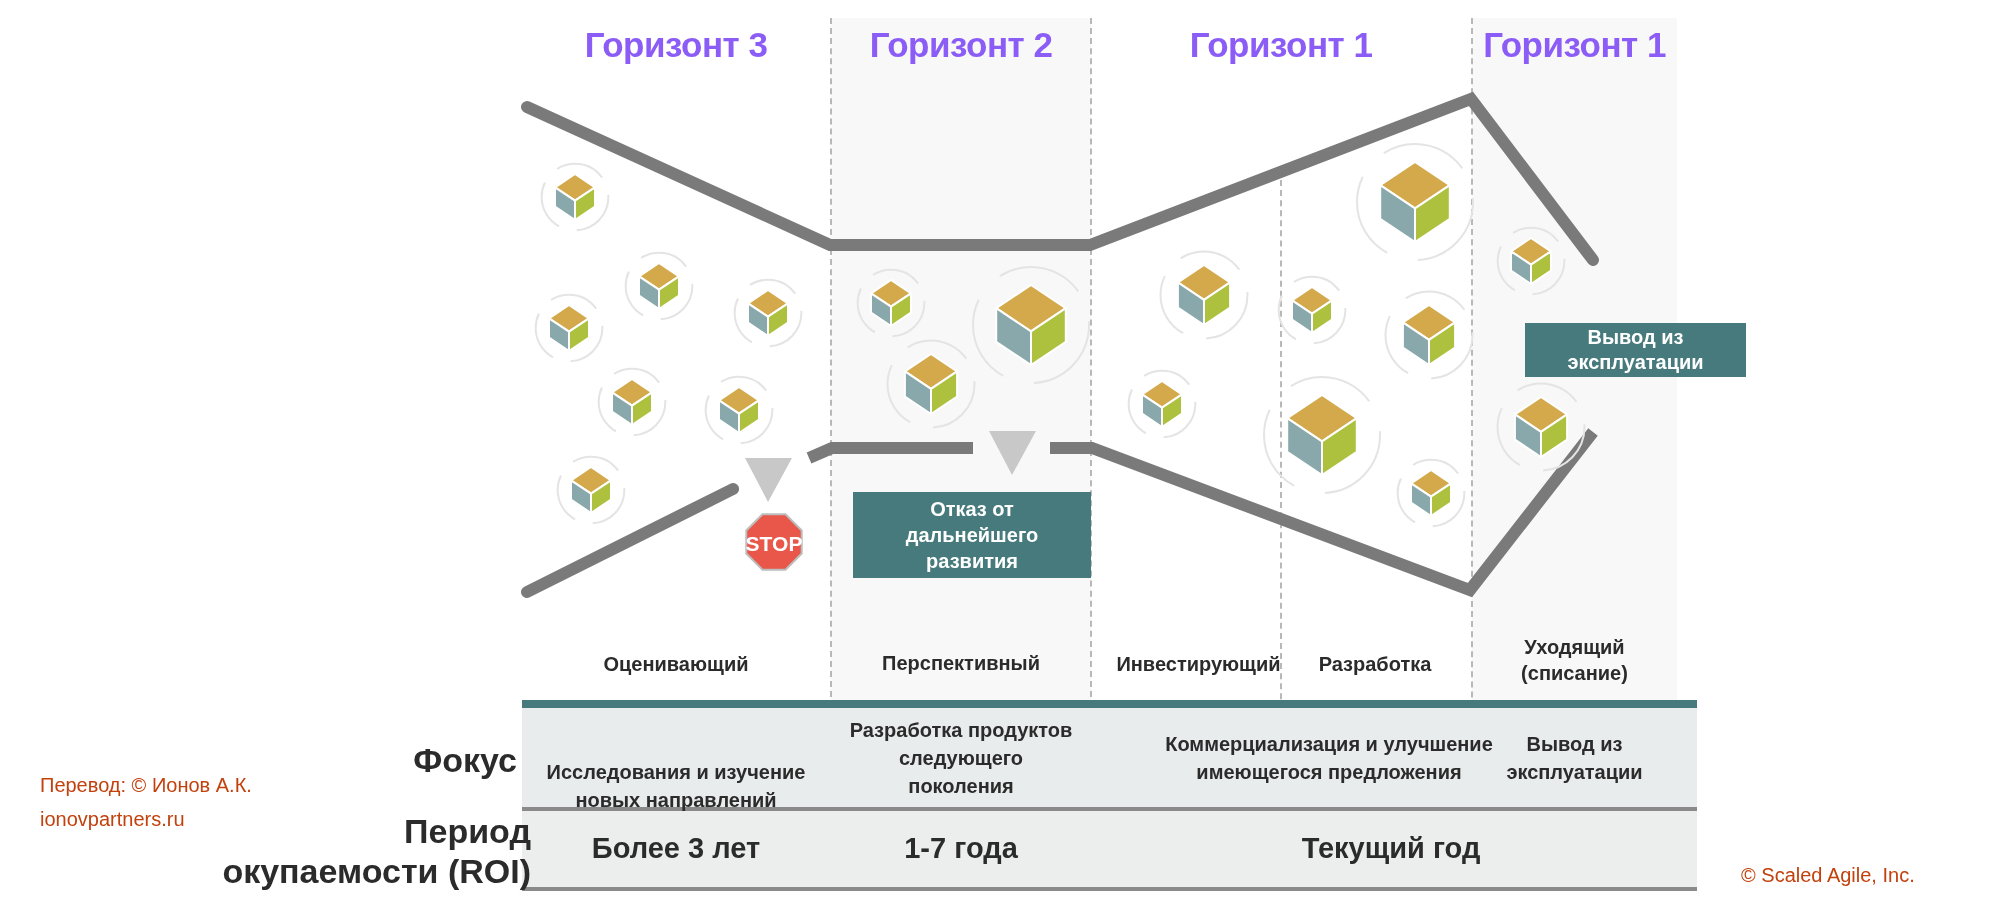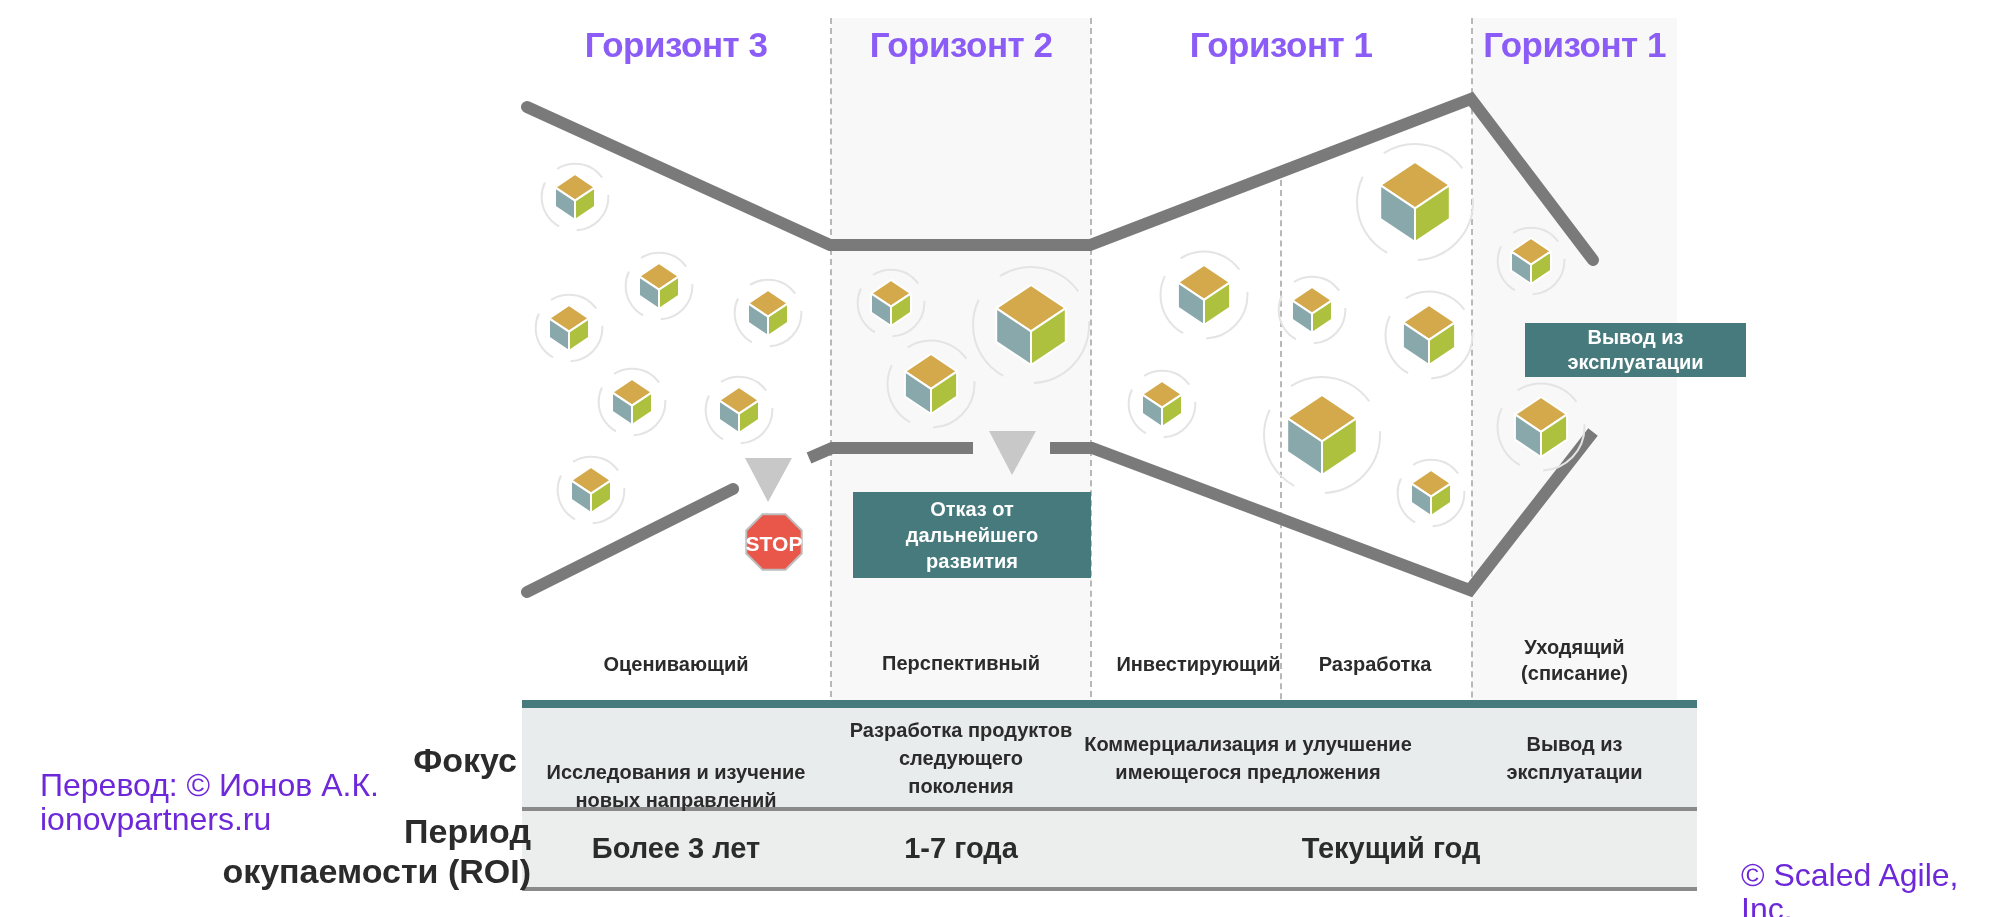--- a/index.html
+++ b/index.html
@@ -12,21 +12,21 @@
   .stage{position:absolute;font-weight:bold;font-size:20px;text-align:center;line-height:26px;color:#2b2b2b;}
   .row{position:absolute;left:522px;width:1175px;}
   .focus-row{top:708px;height:99px;background:#e9ecec;}
   .roi-row{top:810px;height:77px;background:#eceeee;}
   .teal-bar{position:absolute;left:522px;top:700px;width:1175px;height:8px;background:#467a7c;}
   .gray-bar{position:absolute;left:522px;height:4px;width:1175px;background:#8a8a8a;}
   .cell{position:absolute;display:flex;align-items:center;justify-content:center;text-align:center;font-weight:bold;color:#2b2b2b;}
   .focus-cell{font-size:20px;line-height:28px;top:708px;height:99px;}
   .roi-cell{font-size:29px;top:810px;height:77px;}
   .rowlabel{position:absolute;font-weight:bold;font-size:34px;text-align:right;color:#2b2b2b;line-height:40px;margin-left:22px;}
-  .credit{position:absolute;font-size:32px;color:#6d28d9;line-height:34px;}
+  .credit{position:absolute;font-size:20px;color:#c2410c;line-height:34px;}
 </style>
 </head>
 <body>
 
 <div class="panel" style="left:831px;top:18px;width:260px;height:690px;"></div>
 <div class="panel" style="left:1472px;top:18px;width:205px;height:690px;"></div>
 
 <div class="vdash" style="left:830px;top:18px;height:870px;"></div>
 <div class="vdash" style="left:1090px;top:18px;height:870px;"></div>
 <div class="vdash" style="left:1280px;top:180px;height:630px;"></div>
@@ -189,21 +189,21 @@
 
 <div class="cell focus-cell" style="left:522px;width:308px;margin-top:28px;">
     <span style="white-space:pre-line;">Исследования и изучение
 новых направлений</span>
   </div>
 <div class="cell focus-cell" style="left:831px;width:260px;align-items:center;">
     <span style="white-space:pre-line;">Разработка продуктов
 следующего
 поколения</span>
   </div>
-<div class="cell focus-cell" style="left:1058px;width:380px;">
+<div class="cell focus-cell" style="left:1139px;width:380px;">
     <span style="white-space:pre-line;">Коммерциализация и улучшение
 имеющегося предложения</span>
   </div>
 <div class="cell focus-cell" style="left:1472px;width:205px;">
     <span style="white-space:pre-line;">Вывод из
 эксплуатации</span>
   </div>
 
 <div class="cell roi-cell" style="left:522px;width:308px;">Более 3 лет</div>
 <div class="cell roi-cell" style="left:831px;width:260px;">1-7 года</div>

